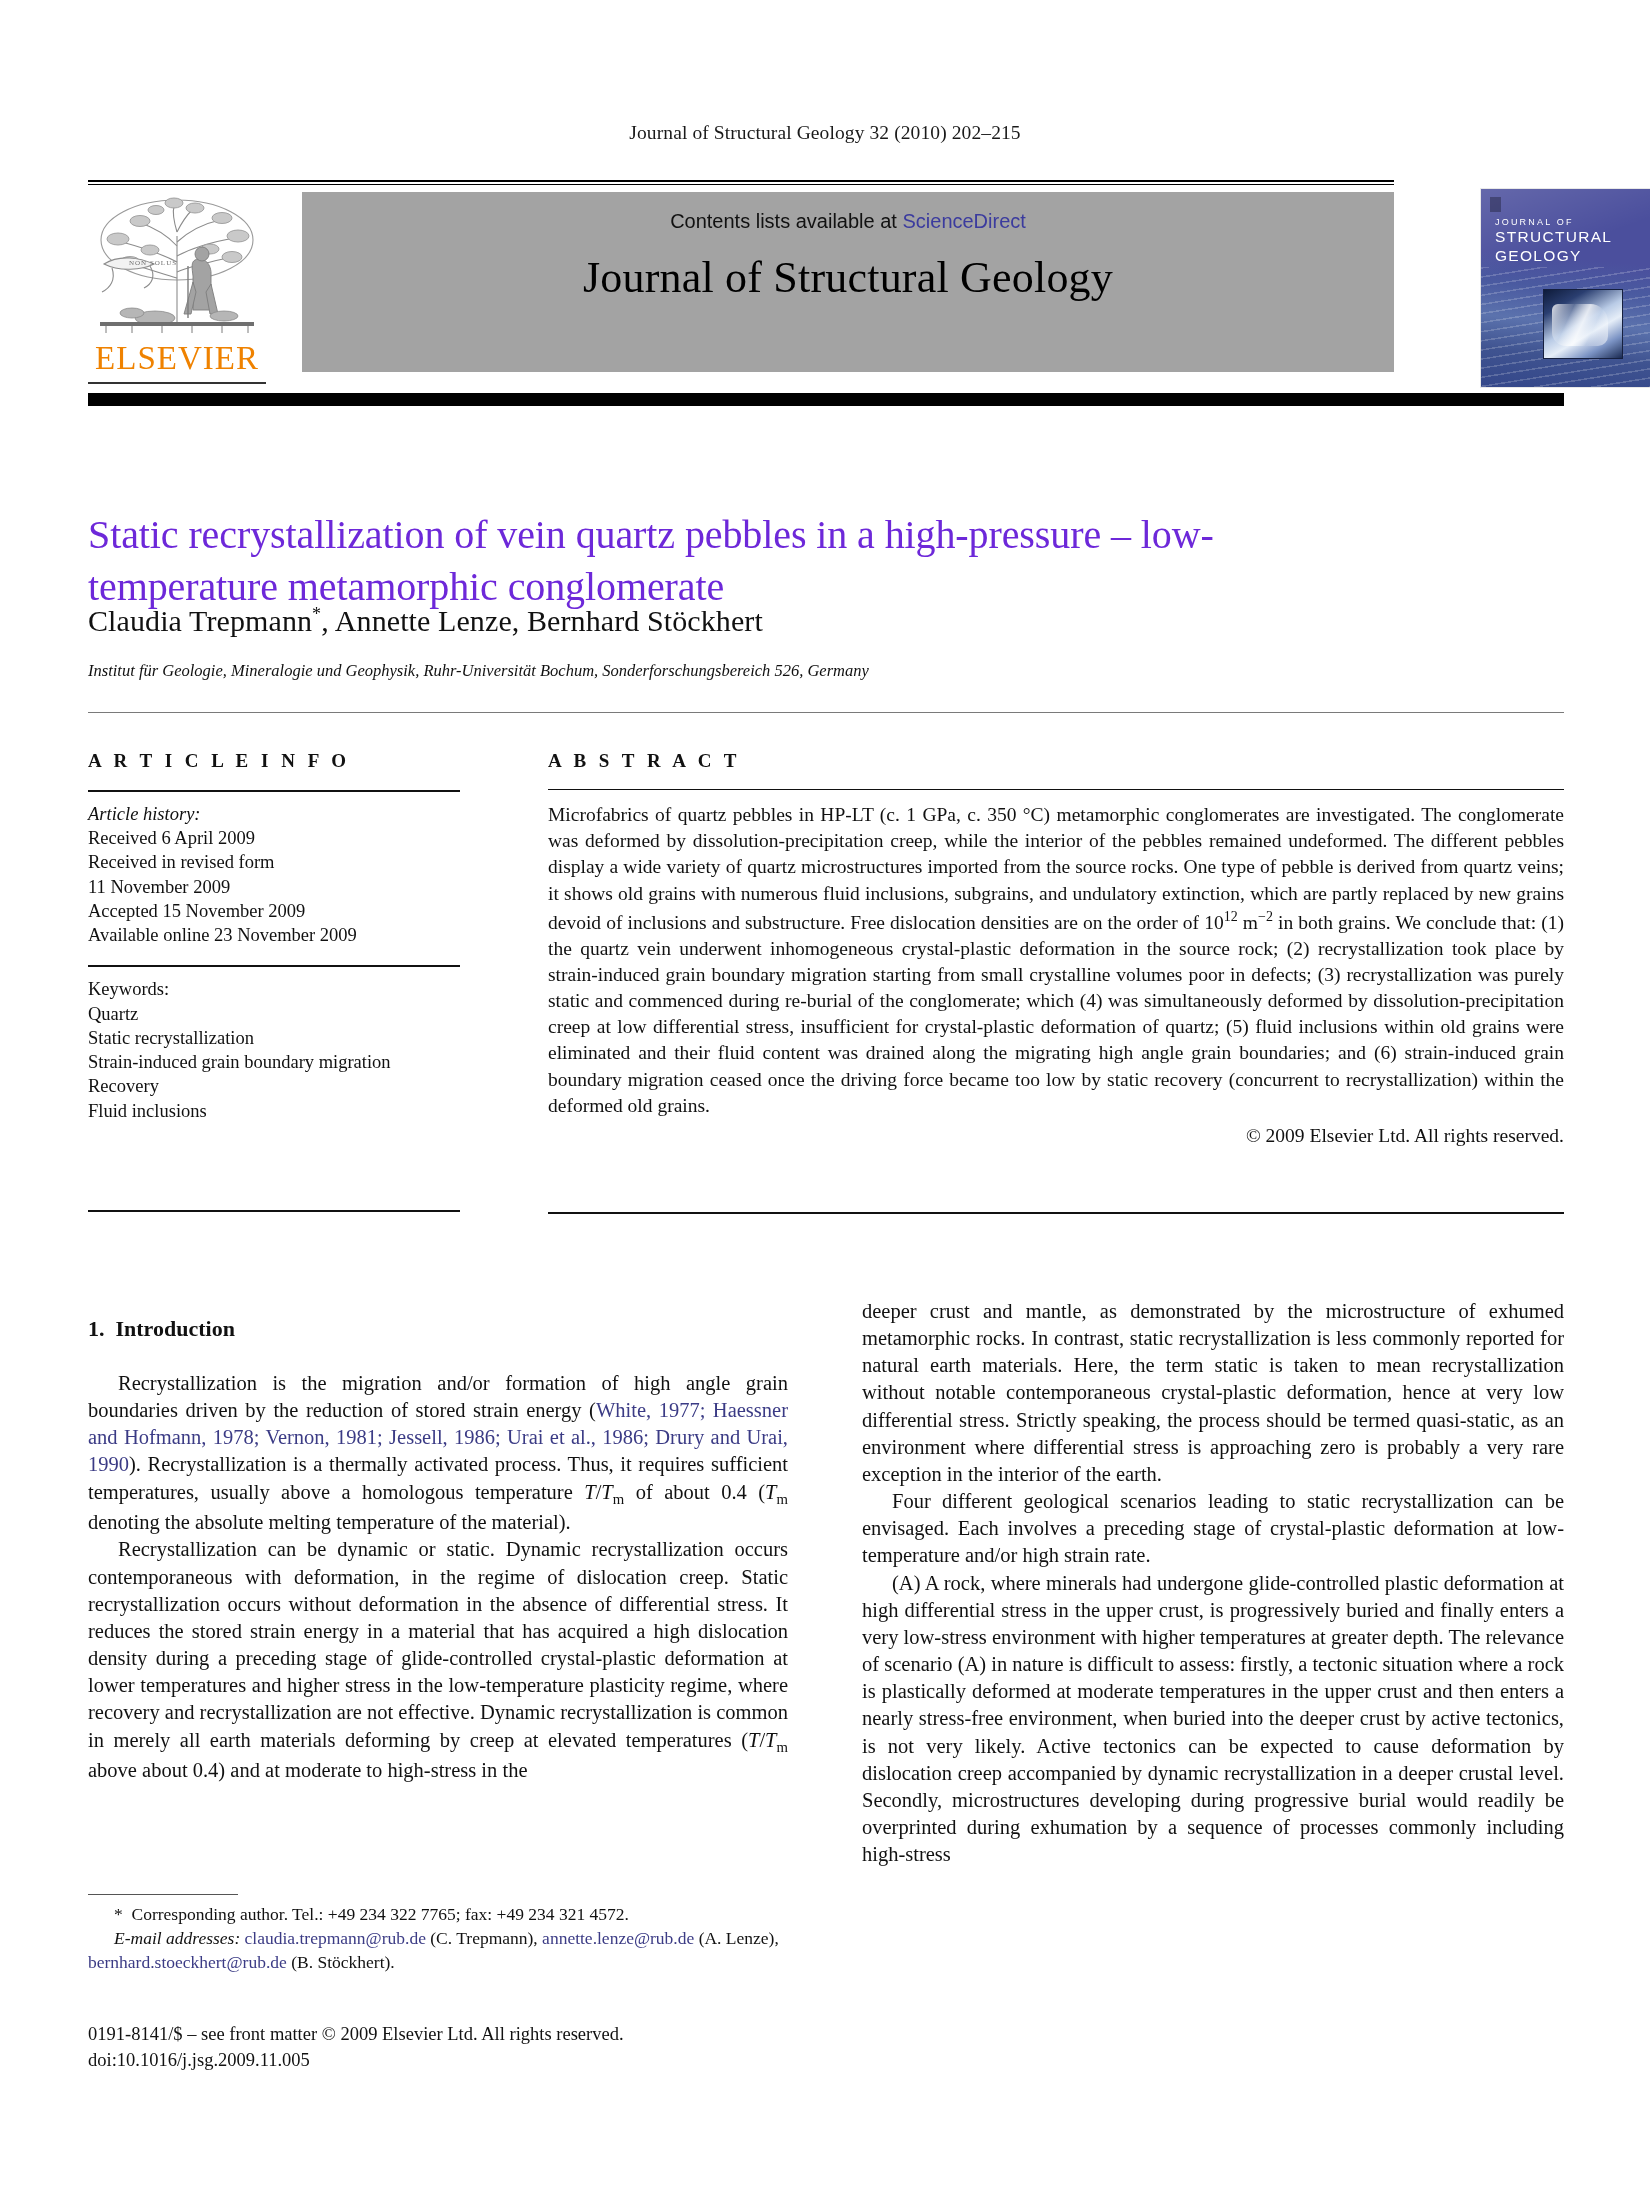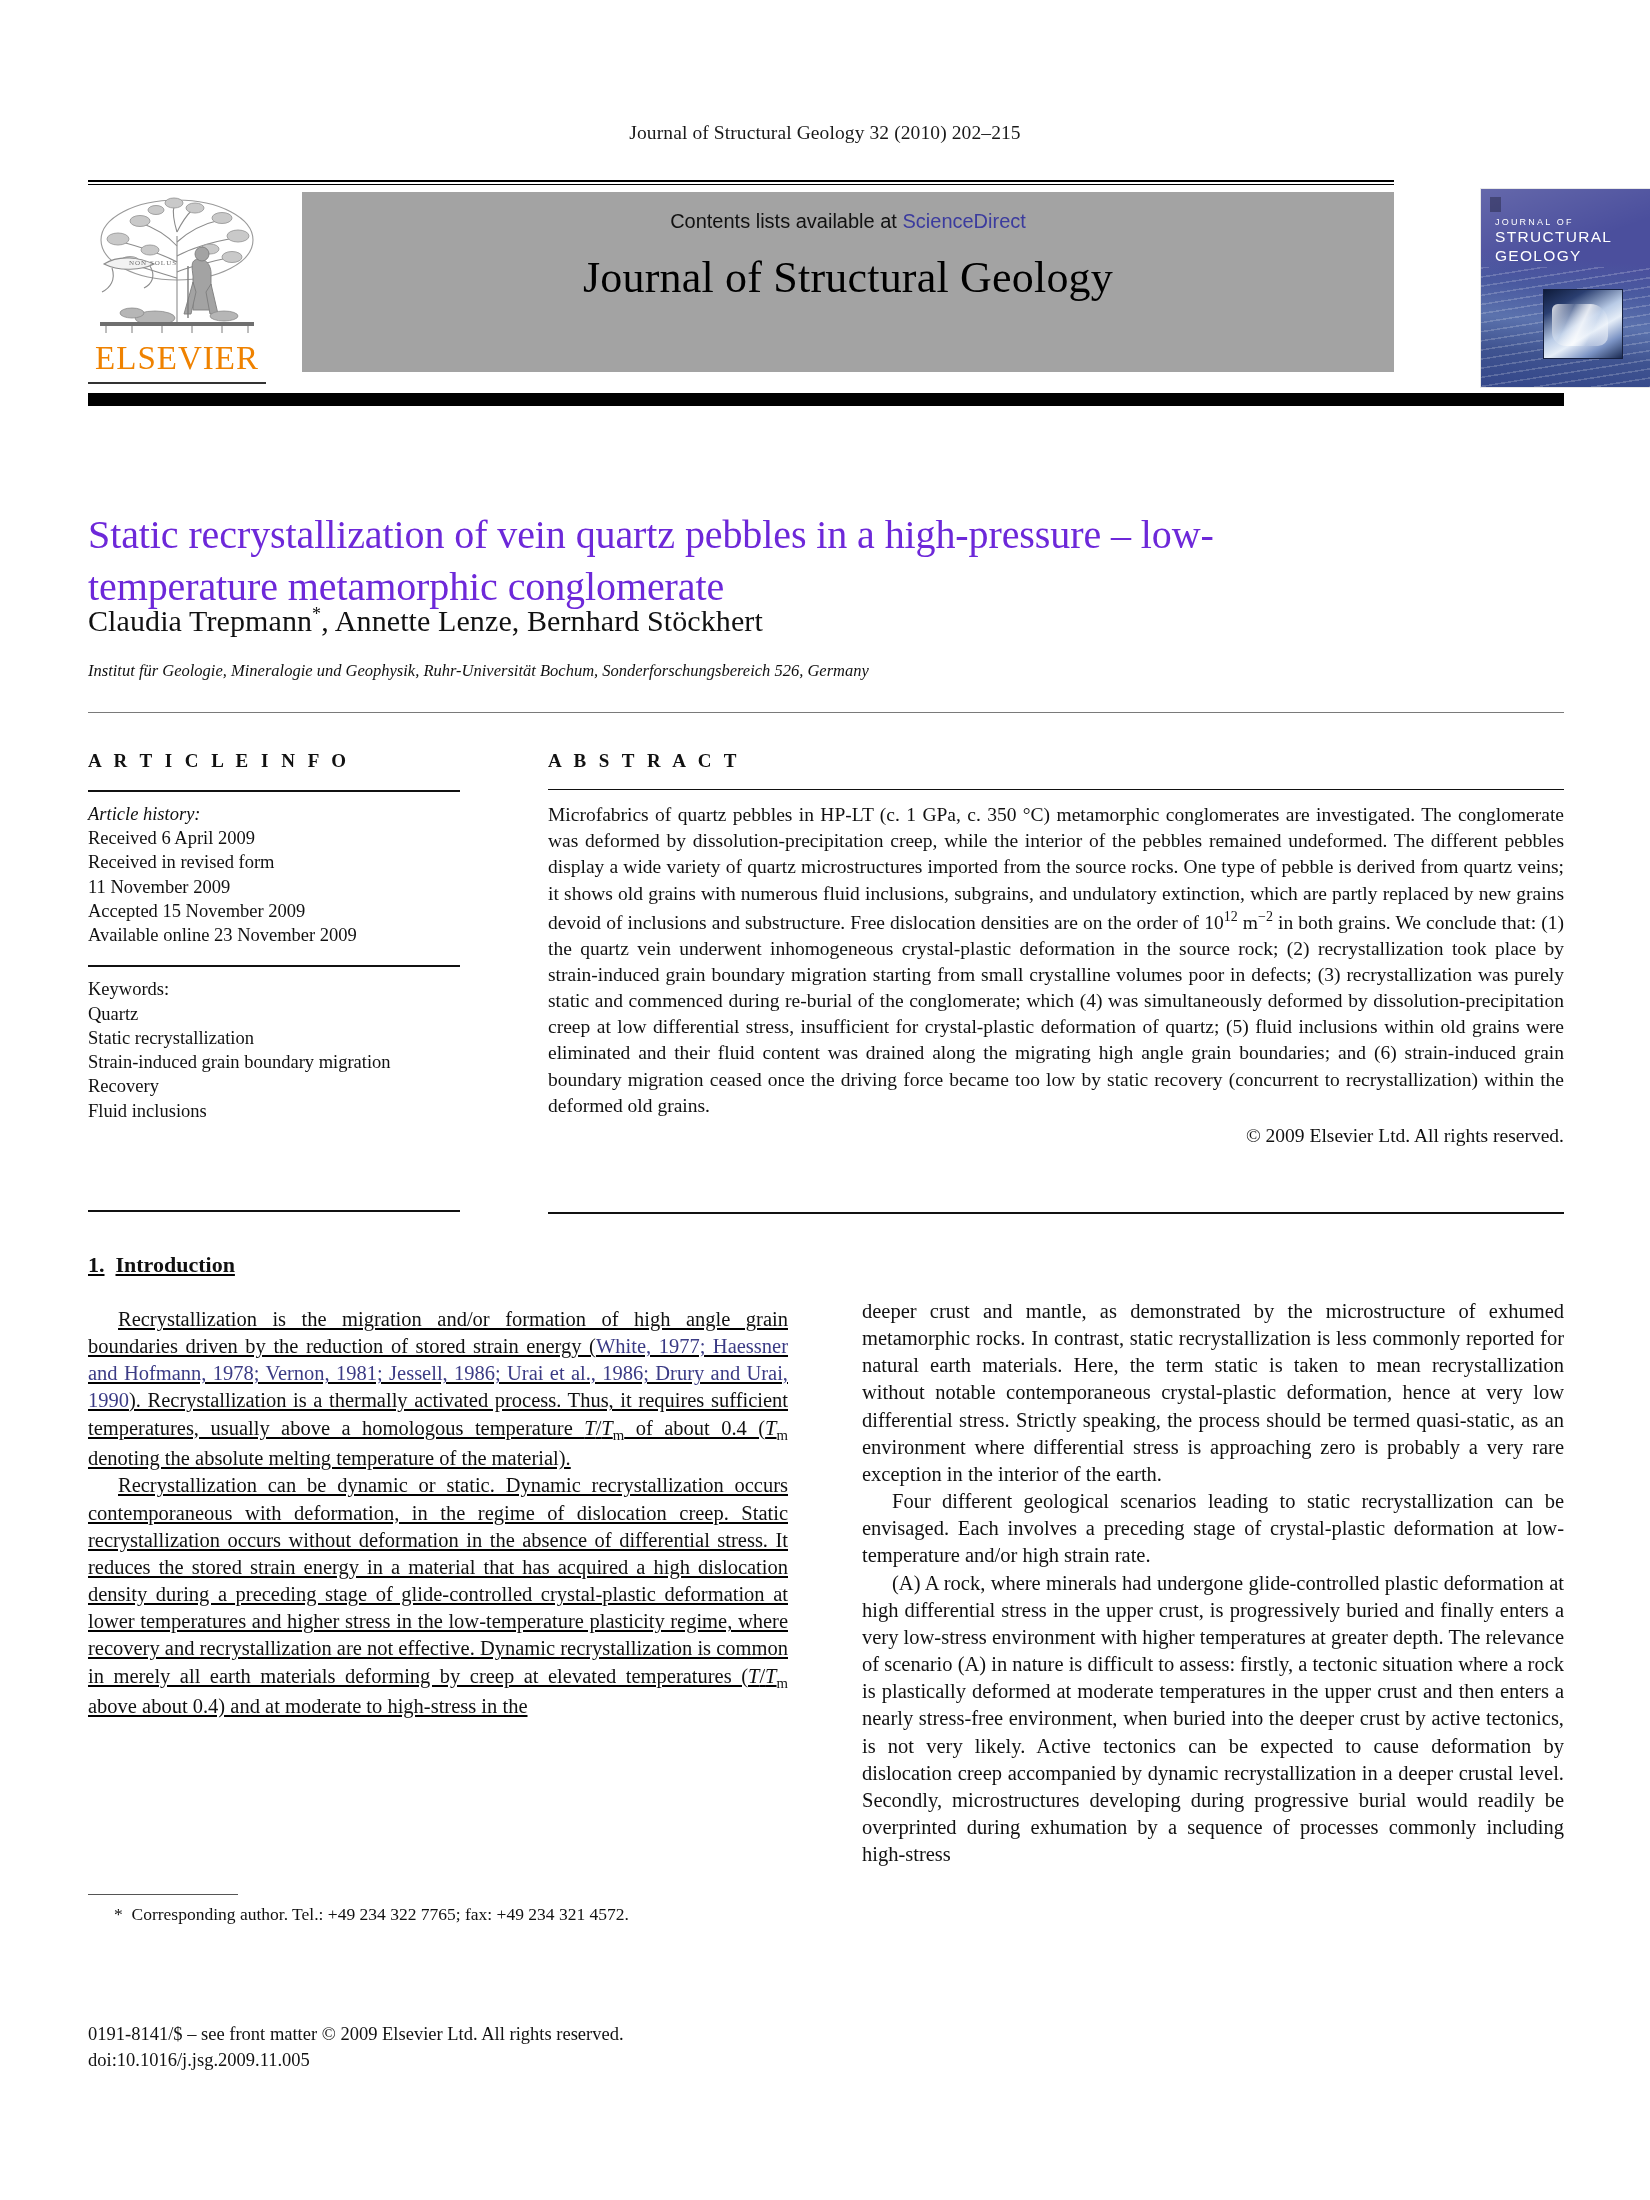--- a/index.html
+++ b/index.html
@@ -301,23 +301,22 @@
     position: absolute;
     left: 548px; top: 1212px;
     width: 1016px;
     height: 2px;
     background: #111;
   }
 
   
   .col-left {
     position: absolute;
-    left: 88px; top: 1252px;
+    left: 88px; top: 1316px;
     width: 700px;
-    text-decoration: underline;
   }
   .col-right {
     position: absolute;
     left: 862px; top: 1298px;
     width: 702px;
   }
   .h2 {
     font-size: 22px;
     font-weight: bold;
     color: #111;
@@ -503,20 +502,21 @@
 
   <div class="col-right">
     <p class="body">deeper crust and mantle, as demonstrated by the microstructure of exhumed metamorphic rocks. In contrast, static recrystallization is less commonly reported for natural earth materials. Here, the term static is taken to mean recrystallization without notable contemporaneous crystal-plastic deformation, hence at very low differential stress. Strictly speaking, the process should be termed quasi-static, as an environment where differential stress is approaching zero is probably a very rare exception in the interior of the earth.</p>
     <p class="body">Four different geological scenarios leading to static recrystallization can be envisaged. Each involves a preceding stage of crystal-plastic deformation at low-temperature and/or high strain rate.</p>
     <p class="body">(A) A rock, where minerals had undergone glide-controlled plastic deformation at high differential stress in the upper crust, is progressively buried and finally enters a very low-stress environment with higher temperatures at greater depth. The relevance of scenario (A) in nature is difficult to assess: firstly, a tectonic situation where a rock is plastically deformed at moderate temperatures in the upper crust and then enters a nearly stress-free environment, when buried into the deeper crust by active tectonics, is not very likely. Active tectonics can be expected to cause deformation by dislocation creep accompanied by dynamic recrystallization in a deeper crustal level. Secondly, microstructures developing during progressive burial would readily be overprinted during exhumation by a sequence of processes commonly including high-stress</p>
   </div>
 
   <div class="footnote-rule"></div>
   <div class="footnote">
     <span class="ln-indent"><span>*</span>&nbsp; <span>Corresponding author. Tel.: +49 234 322 7765; fax: +49 234 321 4572.</span></span>
+    <span><span style="display:inline-block;width:26px"></span><span class="it">E-mail addresses:</span> <span class="mail">claudia.trepmann@rub.de</span><span> (C. Trepmann), </span><span class="mail">annette.lenze@rub.de</span><span> (A. Lenze), </span><span class="mail">bernhard.stoeckhert@rub.de</span><span> (B. Stöckhert).</span></span>
   </div>
 
   <div class="frontmatter">
     <div>0191-8141/$ – see front matter © 2009 Elsevier Ltd. All rights reserved.</div>
     <div>doi:10.1016/j.jsg.2009.11.005</div>
   </div>
 
 </div>
 
 </body></html>

